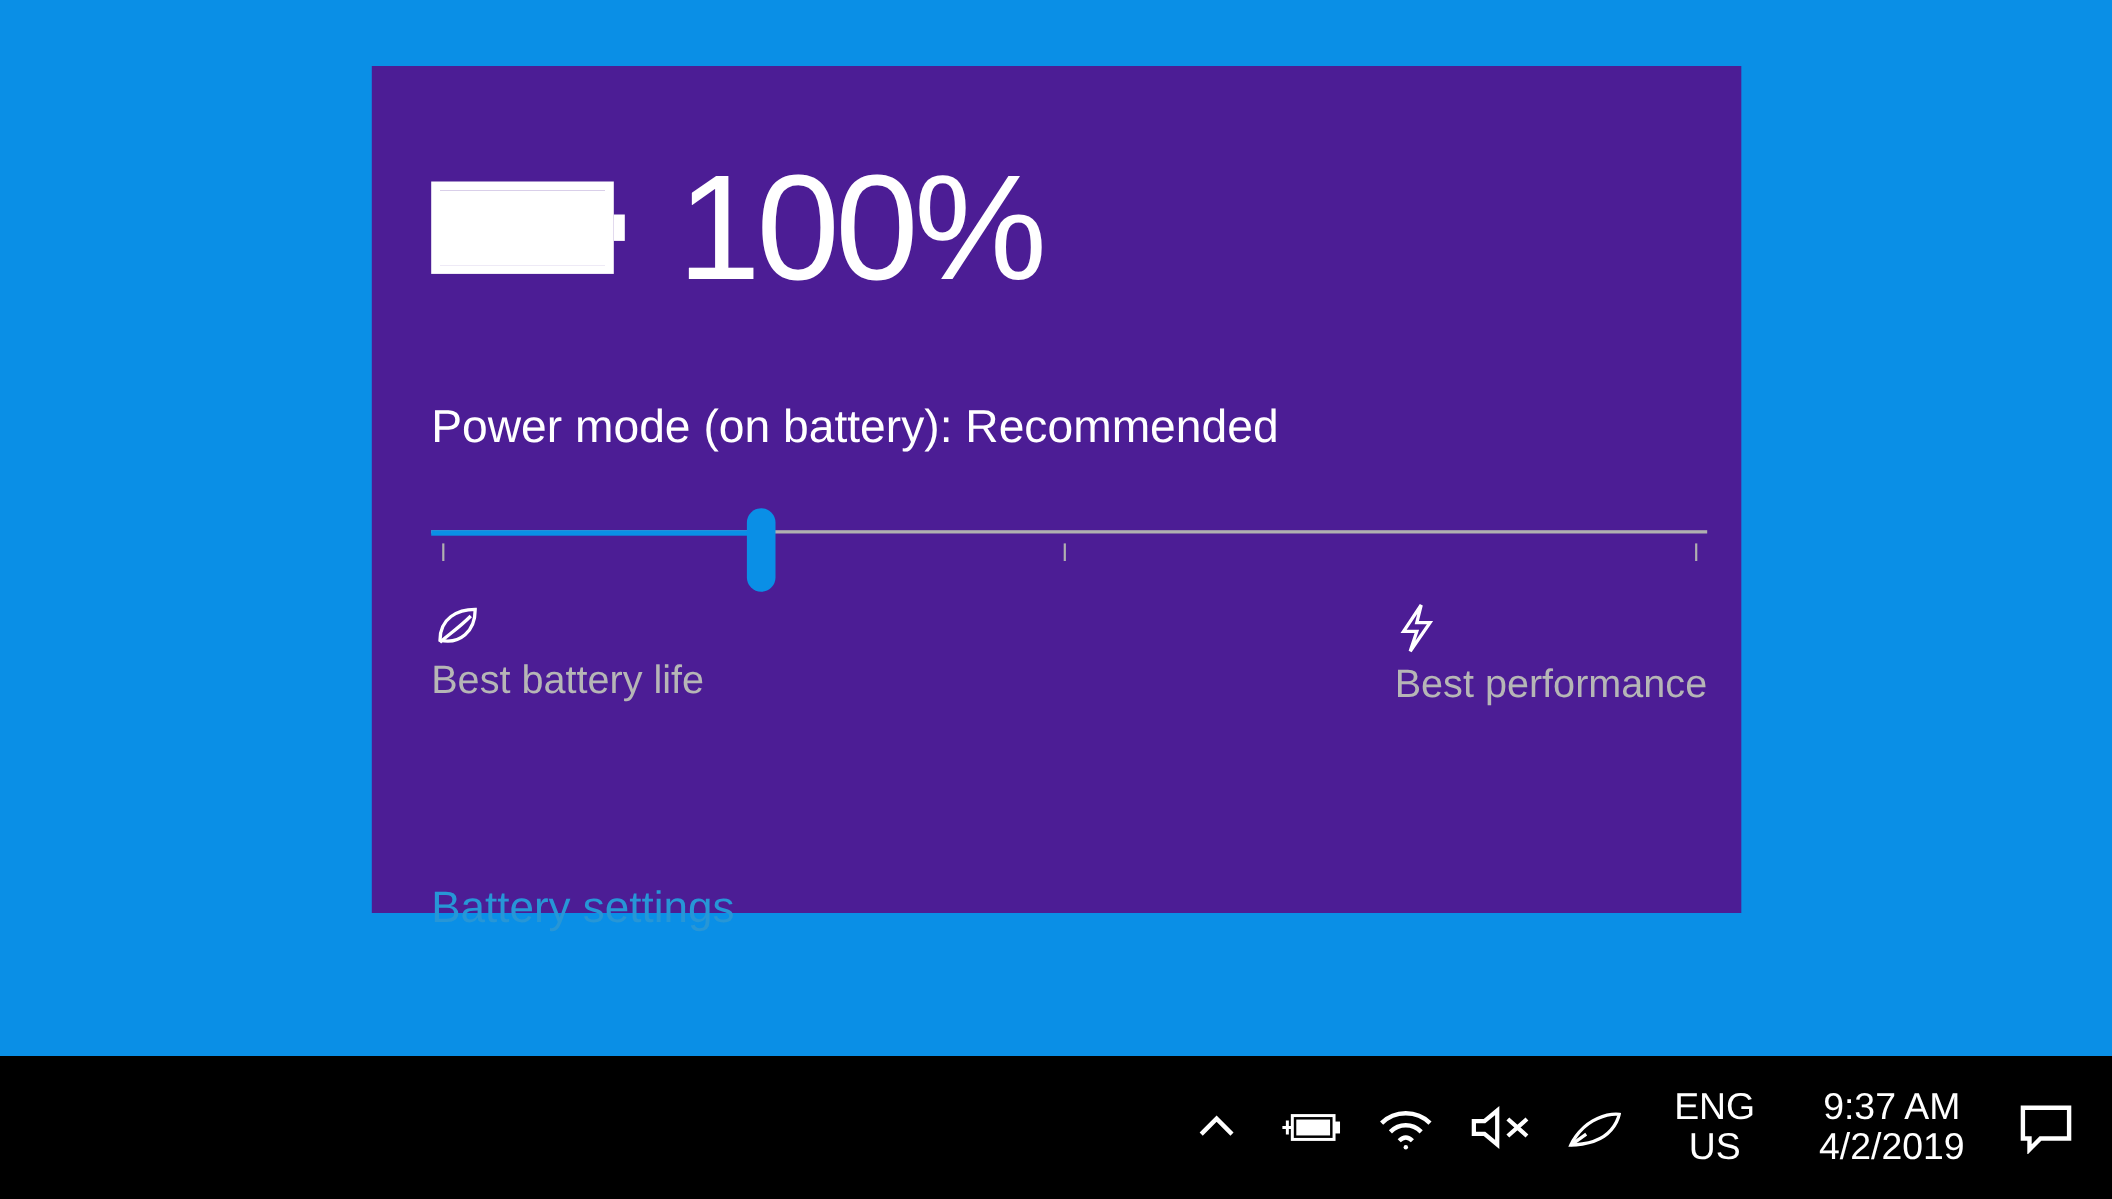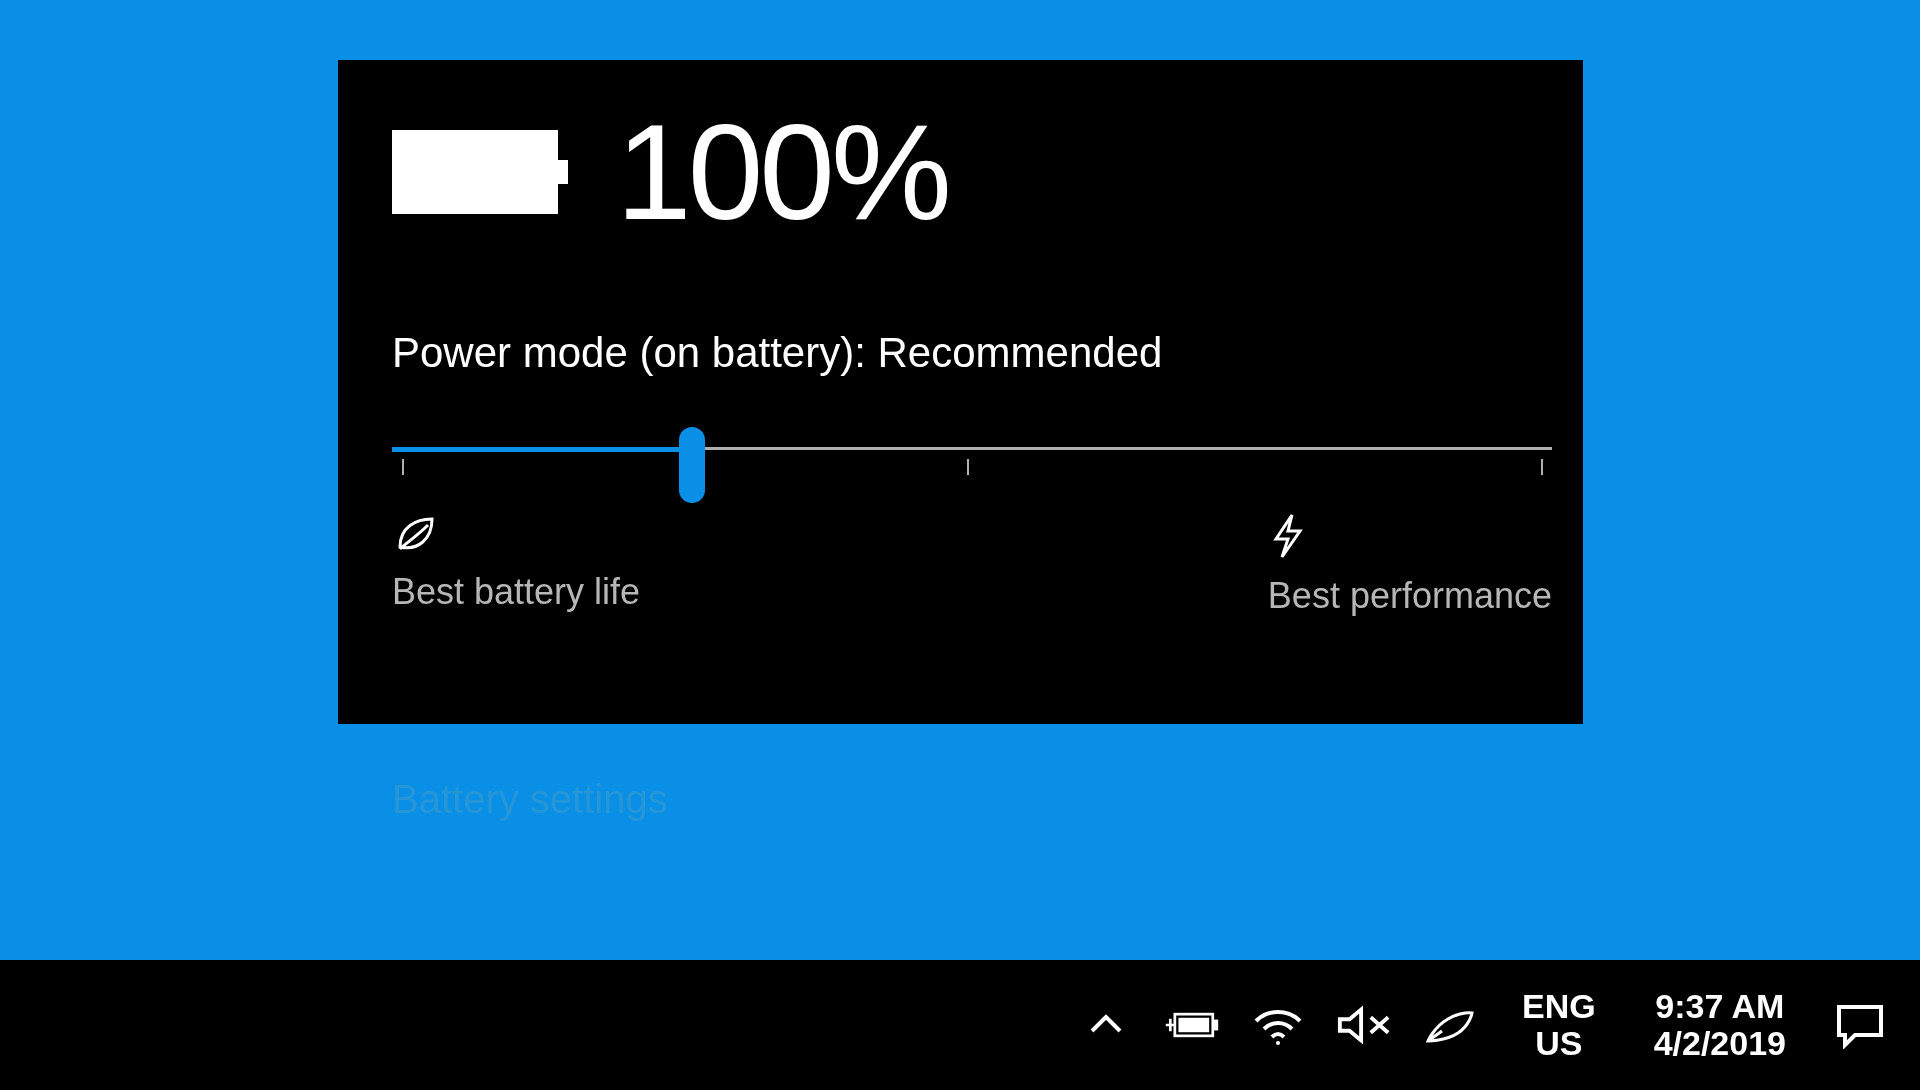--- a/index.html
+++ b/index.html
@@ -5,24 +5,24 @@
   * { box-sizing: border-box; margin: 0; padding: 0; }
   html, body { width: 1920px; height: 1090px; font-family: "Segoe UI", Arial, sans-serif; overflow: hidden; }
   body { background: #0a8fe6; }
 
   .stage { position: relative; width: 1920px; height: 1090px; }
 
   
   .flyout {
     position: absolute;
     left: 338px; top: 60px;
-    width: 1245px; height: 664px;
-    background: #000000;
+    width: 1245px; height: 770px;
+    background: #4c1d95;
     color: #fff;
-    padding: 44px 54px 40px 54px;
+    padding: 79px 54px 40px 54px;
   }
   .topRow { display: flex; align-items: center; gap: 58px; }
   .batteryIcon { position: relative; width: 166px; height: 84px; }
   .batteryIcon .body { position: absolute; inset: 0; border: 8px solid #fff; }
   .batteryIcon .bodyFill { position: absolute; left:8px; top:8px; right:8px; bottom:8px; background:#fff; }
   .batteryIcon .tip { position: absolute; right:-10px; top:30px; width:10px; height:24px; background:#fff; }
   .pct { font-size: 136px; font-weight: 300; color:#fff; letter-spacing:-4px; line-height:1; }
   .status { font-size: 40px; font-weight: 300; color:#b6b6b6; padding-top:8px; }
 
   .modeLabel { margin-top: 89px; font-size: 42px; font-weight: 400; color:#fff; }
@@ -30,37 +30,37 @@
   .sliderWrap { margin-top: 42px; position: relative; height: 66px; width: 1160px; }
   .trackBack { position:absolute; left:0; right:0; top:28px; height:3px; background:#b0b0b0; }
   .trackFill { position:absolute; left:0; top:28px; height:5px; background:#0a8fe6; width:300px; }
   .thumb { position:absolute; top:8px; left:287px; width:26px; height:76px; border-radius:13px; background:#0a8fe6; }
   .tick { position:absolute; top:40px; width:2px; height:16px; background:#b0b0b0; }
   .tick.t0 { left:10px; }
   .tick.t1 { left:575px; }
   .tick.t2 { left:1149px; }
 
   .ends { margin-top: 28px; display:flex; justify-content:space-between; width:1160px; }
-  .endCol { display:flex; flex-direction:column; gap:12px; }
+  .endCol { display:flex; flex-direction:column; gap:2px; }
   .endCol.right { align-items:flex-start; }
   .endIcon svg { stroke:#fff; fill:none; }
   .endLabel { font-size: 36px; font-weight: 300; color:#b6b6b6; }
 
   .link { margin-top: 160px; font-size: 40px; color:#2796d6; font-weight:400; cursor:pointer; }
 
   
   .taskbar {
     position:absolute; left:0; right:0; bottom:0; height:130px; background:#000;
     display:flex; align-items:center; justify-content:flex-end; gap:30px;
     padding-right:30px; color:#fff;
   }
   .trayIcon { width:56px; height:56px; display:flex; align-items:center; justify-content:center; cursor:pointer;}
   .trayIcon svg { stroke:#fff; fill:none; }
   .langBlock, .clockBlock { display:flex; flex-direction:column; align-items:center; justify-content:center; line-height:1.1; padding:0 14px; cursor:pointer;}
-  .langBlock span, .clockBlock span { font-size:34px; font-weight:700; }
+  .langBlock span, .clockBlock span { font-size:34px; font-weight:400; }
   .speech { width:60px; display:flex; align-items:center; justify-content:center; cursor:pointer;}
 </style>
 </head>
 <body>
 
 <div class="stage">
 
   <div class="flyout">
     <div class="topRow">
       <div class="batteryIcon">

